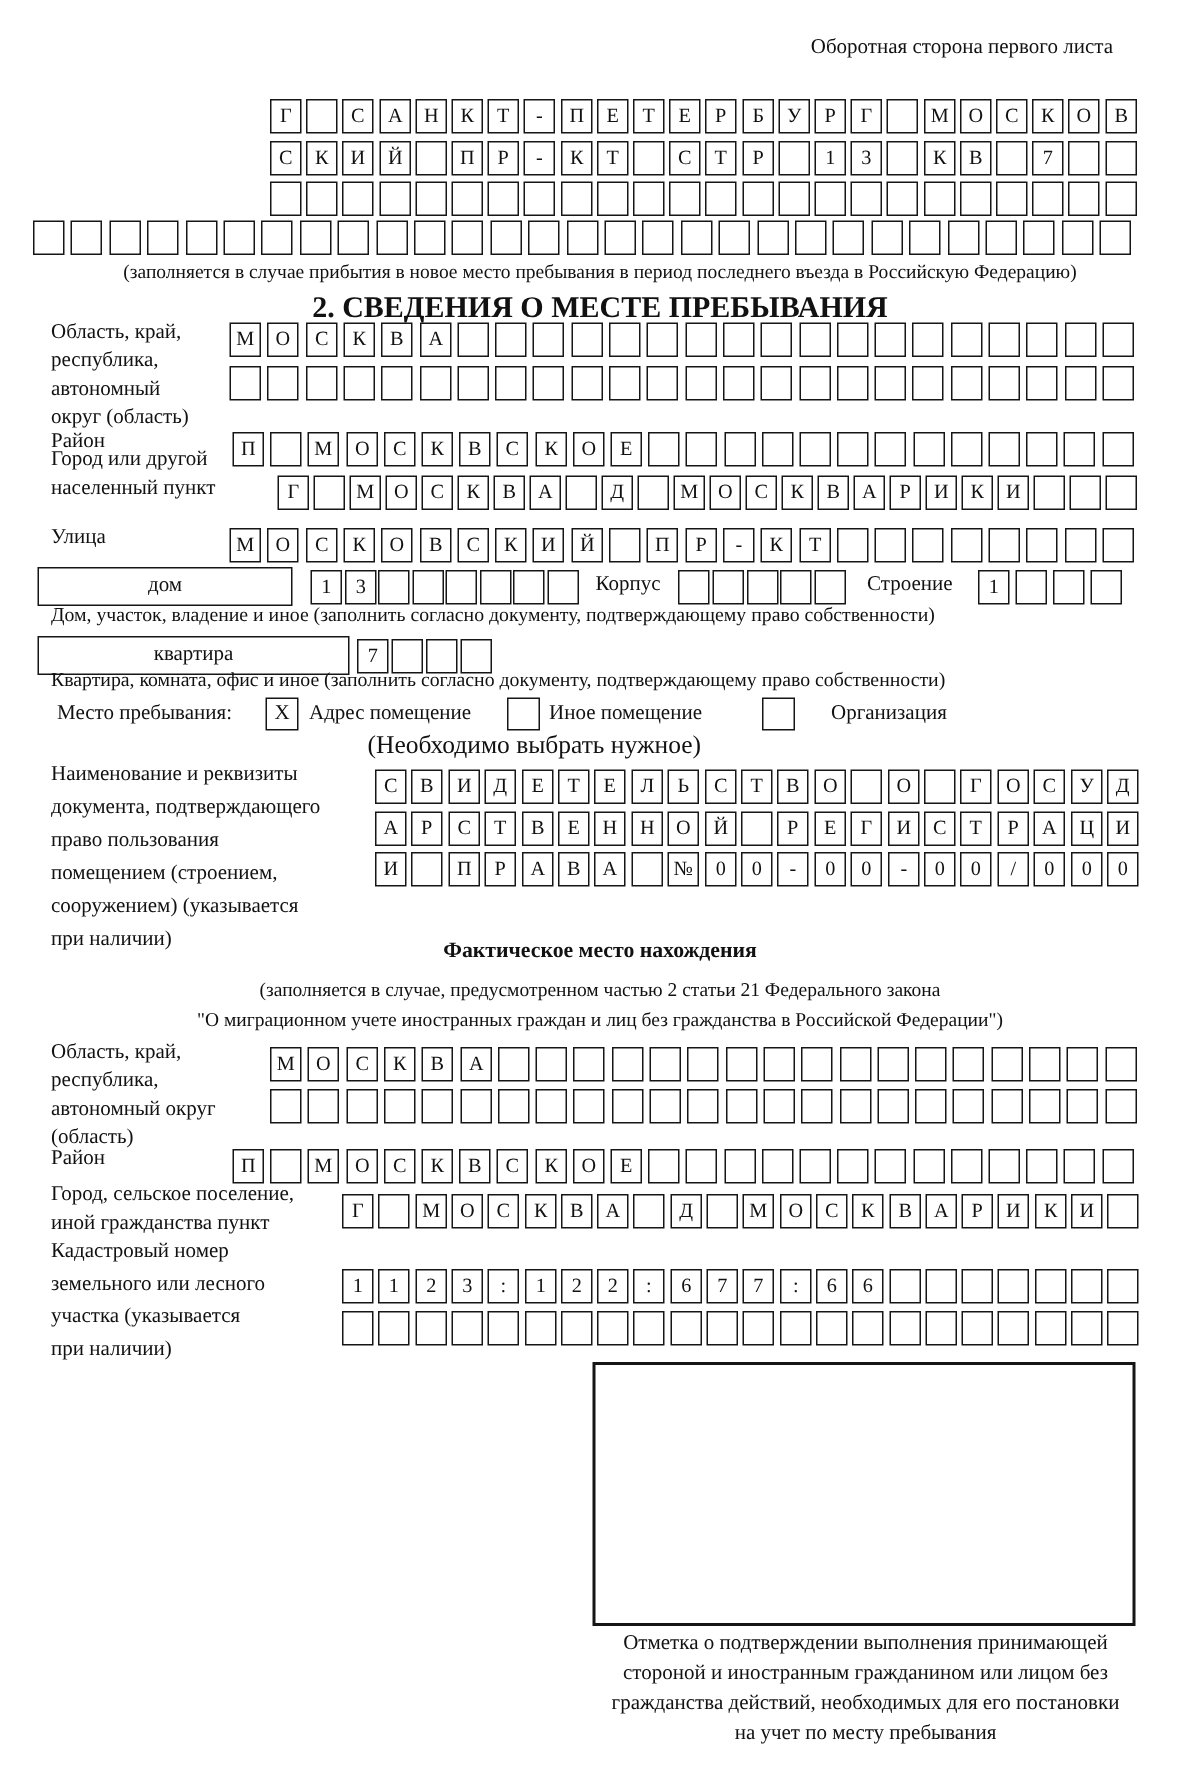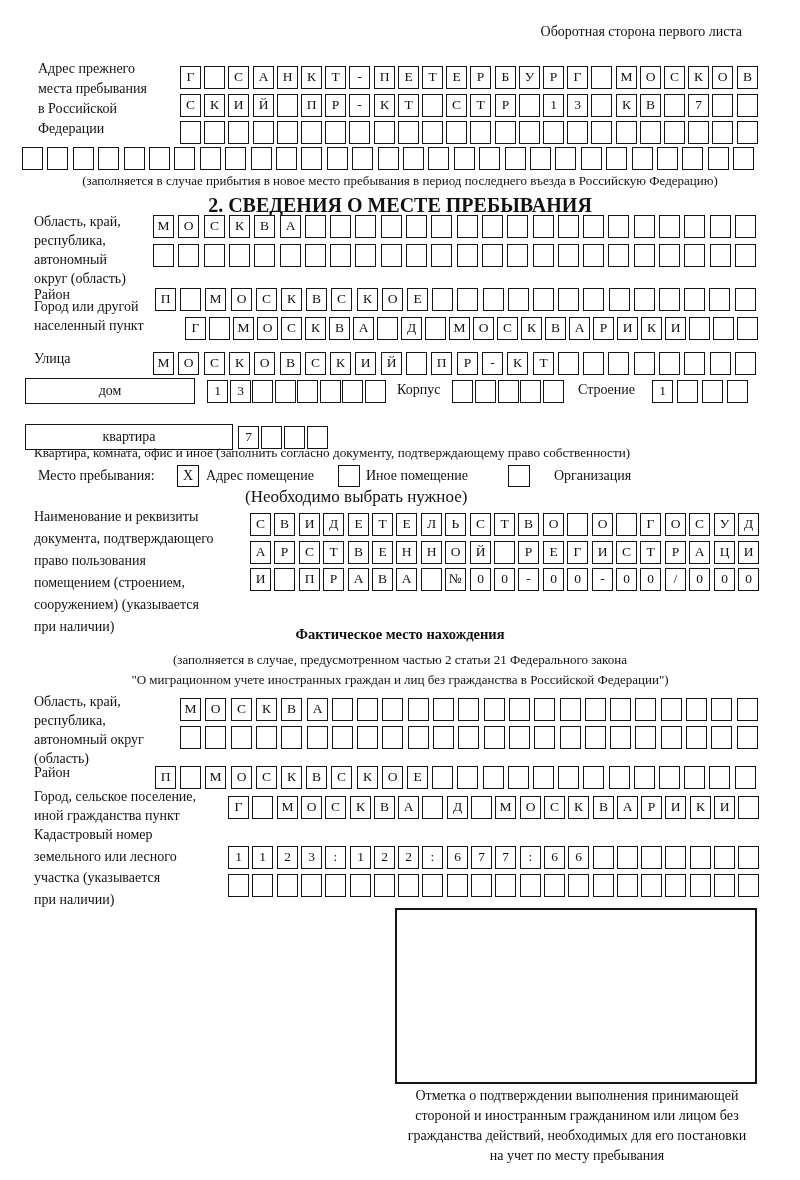--- a/index.html
+++ b/index.html
@@ -22,24 +22,20 @@
        box-sizing:border-box;text-align:center;font-size:14px;line-height:19px;background:#fff;}
   .stamp{position:absolute;border:2px solid #151515;box-sizing:border-box;background:#fff;}
 </style>
 </head>
 <body>
 
 <div id="page">
 
   <div class="abs" style="top:24px;left:0;width:742px;text-align:right;font-size:14px;">Оборотная сторона первого листа</div>
 
-  <div class="abs lbl" style="left:38px;top:59px;">Адрес прежнего
-места пребывания
-в Российской
-Федерации</div>
   <div class="boxrow" style="left: 180px; top: 66px;">
       <span class="cbox" style="left: 0px;">Г</span>
       <span class="cbox" style="left: 24px;"></span>
       <span class="cbox" style="left: 48px;">С</span>
       <span class="cbox" style="left: 73px;">А</span>
       <span class="cbox" style="left: 97px;">Н</span>
       <span class="cbox" style="left: 121px;">К</span>
       <span class="cbox" style="left: 145px;">Т</span>
       <span class="cbox" style="left: 169px;">-</span>
       <span class="cbox" style="left: 194px;">П</span>
@@ -307,20 +303,21 @@
       <span class="cbox" style="left: 68px;"></span>
       <span class="cbox" style="left: 91px;"></span>
     </div>
   <div class="abs" style="left:578px;top:382px;font-size:14px;">Строение</div>
   <div class="boxrow" style="left: 652px; top: 380px;">
       <span class="cbox" style="left: 0px;">1</span>
       <span class="cbox" style="left: 25px;"></span>
       <span class="cbox" style="left: 50px;"></span>
       <span class="cbox" style="left: 75px;"></span>
     </div>
+  <div class="abs cap" style="left:34px;top:402px;">Дом, участок, владение и иное (заполнить согласно документу, подтверждающему право собственности)</div>
 
   <div class="bigbox" style="left:25px;top:424px;width:208px;height:26px;line-height:24px;">квартира</div>
   <div class="boxrow" style="left: 238px; top: 426px;">
       <span class="cbox" style="left: 0px;">7</span>
       <span class="cbox" style="left: 23px;"></span>
       <span class="cbox" style="left: 46px;"></span>
       <span class="cbox" style="left: 69px;"></span>
     </div>
   <div class="abs cap" style="left:34px;top:445px;">Квартира, комната, офис и иное (заполнить согласно документу, подтверждающему право собственности)</div>
 

